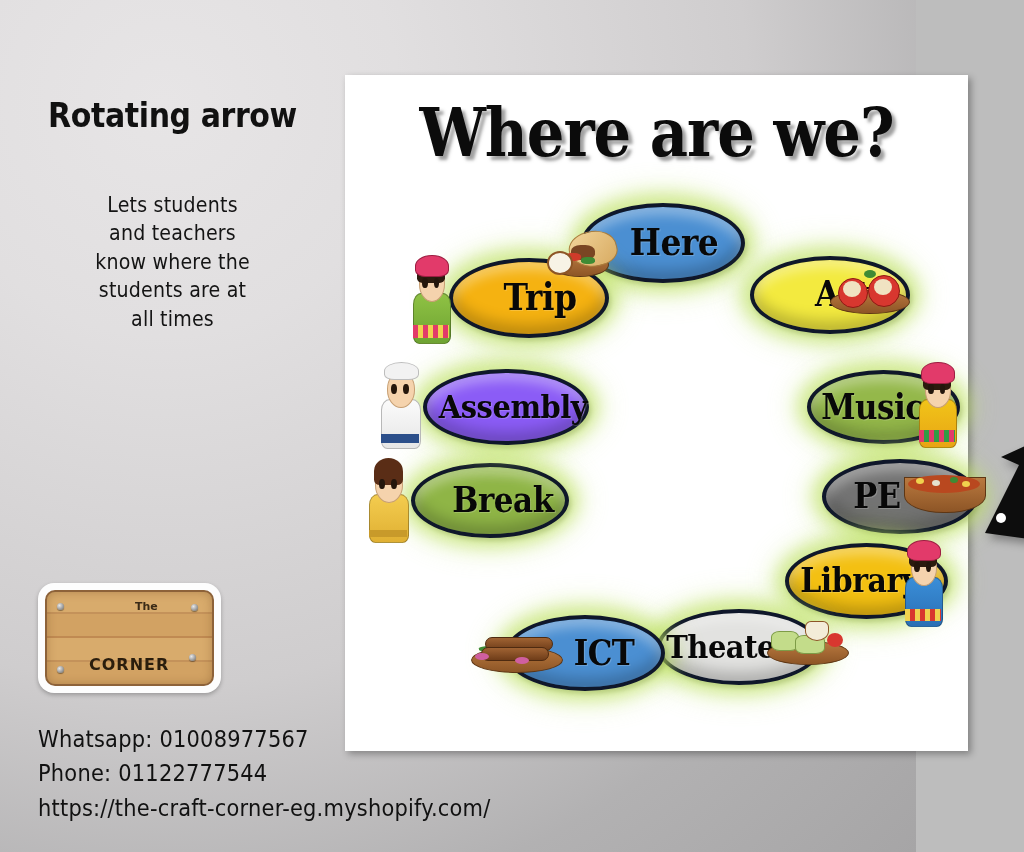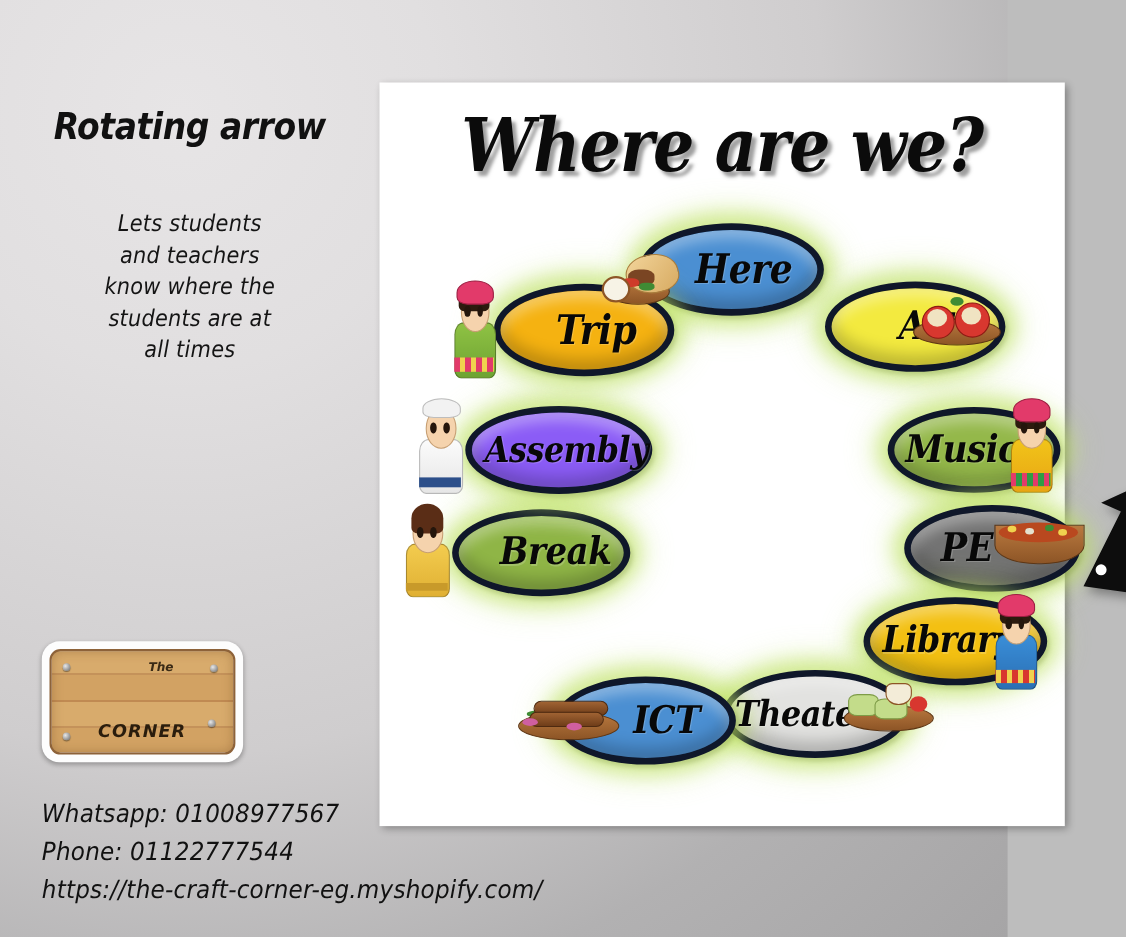--- a/index.html
+++ b/index.html
@@ -13,21 +13,20 @@
     font-family: "Liberation Sans", sans-serif;
     background: #bdbdbd;
   }
 
   #root {
     position: relative;
     width: 916px;
     height: 852px;
     background:
       radial-gradient(circle at 18% 12%, #e7e5e6 0%, #e1dfe0 22%, #cfcdce 55%, #b2b1b2 78%, #a6a5a6 100%);
-    font-style: italic;
   }
 
   
   #left-panel {
     position: absolute;
     left: 0;
     top: 0;
     width: 345px;
     height: 852px;
   }
@@ -177,21 +176,21 @@
     transform-origin: center top;
   }
 
   
   .node {
     position: absolute;
   }
   .oval {
     position: relative;
     border-radius: 50%;
-    border: 6px solid #0f172a;
+    border: 4px solid #0f172a;
     box-shadow:
       0 0 16px 9px rgba(186, 222, 90, 0.55),
       0 0 26px 15px rgba(200, 232, 120, 0.30),
       inset 0 -9px 14px rgba(0,0,0,0.22),
       inset 0 8px 12px rgba(255,255,255,0.35),
       2px 3px 4px rgba(0,0,0,0.28);
     display: flex;
     align-items: center;
     justify-content: center;
   }

